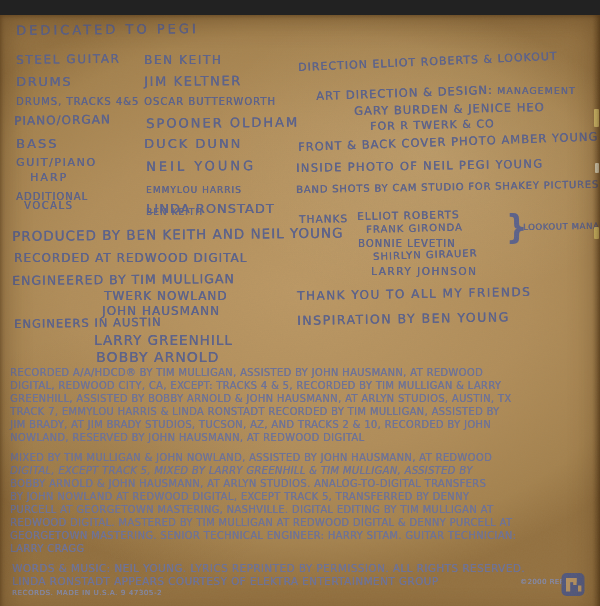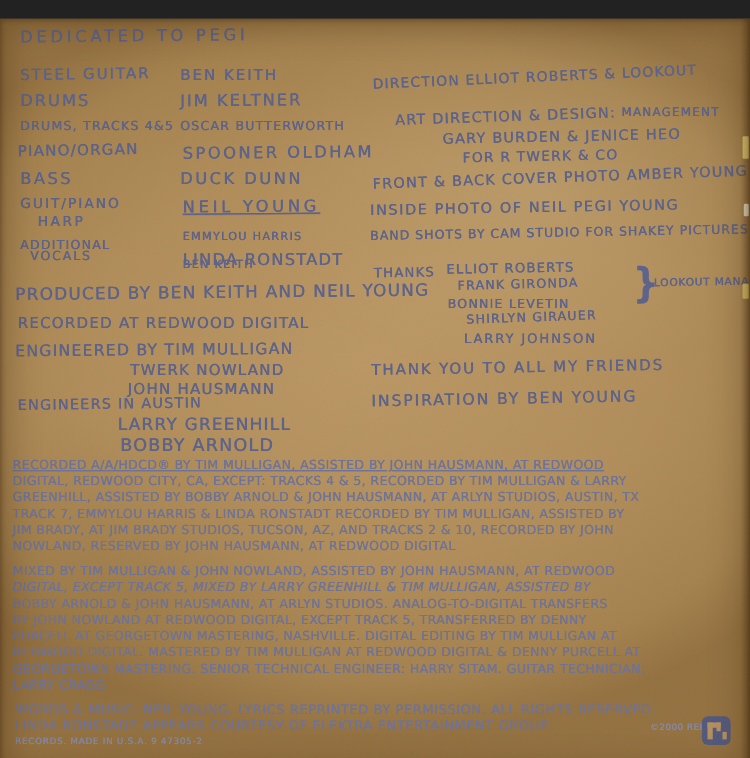--- a/index.html
+++ b/index.html
@@ -70,21 +70,21 @@
     <div class="hw" style="left:144px;top:81px;font-size:10px;letter-spacing:1px;">OSCAR BUTTERWORTH</div>
 
     <div class="hw" style="left:14px;top:99px;font-size:12px;letter-spacing:1px;transform:rotate(-1deg);">PIANO/ORGAN</div>
     <div class="hw" style="left:146px;top:101px;font-size:13px;letter-spacing:2px;transform:rotate(-0.5deg);">SPOONER OLDHAM</div>
 
     <div class="hw" style="left:16px;top:121px;font-size:13px;letter-spacing:2px;">BASS</div>
     <div class="hw" style="left:144px;top:121px;font-size:13px;letter-spacing:2px;">DUCK DUNN</div>
 
     <div class="hw" style="left:16px;top:141px;font-size:11px;">GUIT/PIANO</div>
     <div class="hw" style="left:30px;top:156px;font-size:11px;letter-spacing:2px;">HARP</div>
-    <div class="hw" style="left:146px;top:144px;font-size:13px;letter-spacing:3px;transform:rotate(-0.5deg);text-decoration:underline;">NEIL YOUNG</div>
+    <div class="hw" style="left:146px;top:144px;font-size:13px;letter-spacing:3px;transform:rotate(-0.5deg);">NEIL YOUNG</div>
 
     <div class="hw" style="left:16px;top:176px;font-size:10px;letter-spacing:1px;">ADDITIONAL</div>
     <div class="hw" style="left:24px;top:185px;font-size:10px;letter-spacing:1.5px;">VOCALS</div>
     <div class="hw" style="left:146px;top:170px;font-size:9px;letter-spacing:1px;">EMMYLOU HARRIS</div>
     <div class="hw" style="left:146px;top:186px;font-size:13px;letter-spacing:1px;">LINDA RONSTADT</div>
     <div class="hw" style="left:146px;top:192px;font-size:9px;letter-spacing:1px;">BEN KEITH</div>
   </section>
 
   <section>
     <div class="hw" style="left:12px;top:213px;font-size:13.5px;letter-spacing:1px;transform:rotate(-0.6deg);">PRODUCED BY BEN KEITH AND NEIL YOUNG</div>
@@ -115,21 +115,21 @@
     <div class="hw" style="left:358px;top:223px;font-size:10px;letter-spacing:1px;">BONNIE LEVETIN</div>
     <div class="hw" style="left:373px;top:236px;font-size:10px;letter-spacing:1px;transform:rotate(-2deg);">SHIRLYN GIRAUER</div>
     <div class="hw" style="left:371px;top:250px;font-size:10.5px;letter-spacing:1.5px;">LARRY JOHNSON</div>
     <div class="brace" style="left:506px;top:195px;">}</div>
     <div class="hw" style="left:523px;top:207px;font-size:8.5px;letter-spacing:0.6px;transform:rotate(-1deg);">LOOKOUT MANAGEMENT</div>
     <div class="hw" style="left:297px;top:274px;font-size:12px;letter-spacing:1.5px;transform:rotate(-1deg);">THANK YOU TO ALL MY FRIENDS</div>
     <div class="hw" style="left:297px;top:298px;font-size:12.5px;letter-spacing:1.5px;transform:rotate(-1deg);">INSPIRATION BY BEN YOUNG</div>
   </section>
 
   <section>
-    <div class="pline" style="top:352px;text-decoration:underline;">RECORDED A/A/HDCD® BY TIM MULLIGAN, ASSISTED BY JOHN HAUSMANN, AT REDWOOD</div>
+    <div class="pline" style="top:352px;">RECORDED A/A/HDCD® BY TIM MULLIGAN, ASSISTED BY JOHN HAUSMANN, AT REDWOOD</div>
     <div class="pline" style="top:365px;">DIGITAL, REDWOOD CITY, CA, EXCEPT: TRACKS 4 &amp; 5, RECORDED BY TIM MULLIGAN &amp; LARRY</div>
     <div class="pline" style="top:378px;">GREENHILL, ASSISTED BY BOBBY ARNOLD &amp; JOHN HAUSMANN, AT ARLYN STUDIOS, AUSTIN, TX</div>
     <div class="pline" style="top:391px;">TRACK 7, EMMYLOU HARRIS &amp; LINDA RONSTADT RECORDED BY TIM MULLIGAN, ASSISTED BY</div>
     <div class="pline" style="top:404px;">JIM BRADY, AT JIM BRADY STUDIOS, TUCSON, AZ, AND TRACKS 2 &amp; 10, RECORDED BY JOHN</div>
     <div class="pline" style="top:417px;">NOWLAND, RESERVED BY JOHN HAUSMANN, AT REDWOOD DIGITAL</div>
   </section>
 
   <section>
     <div class="pline" style="top:437px;">MIXED BY TIM MULLIGAN &amp; JOHN NOWLAND, ASSISTED BY JOHN HAUSMANN, AT REDWOOD</div>
     <div class="pline" style="top:450px;font-style:italic;">DIGITAL, EXCEPT TRACK 5, MIXED BY LARRY GREENHILL &amp; TIM MULLIGAN, ASSISTED BY</div>

